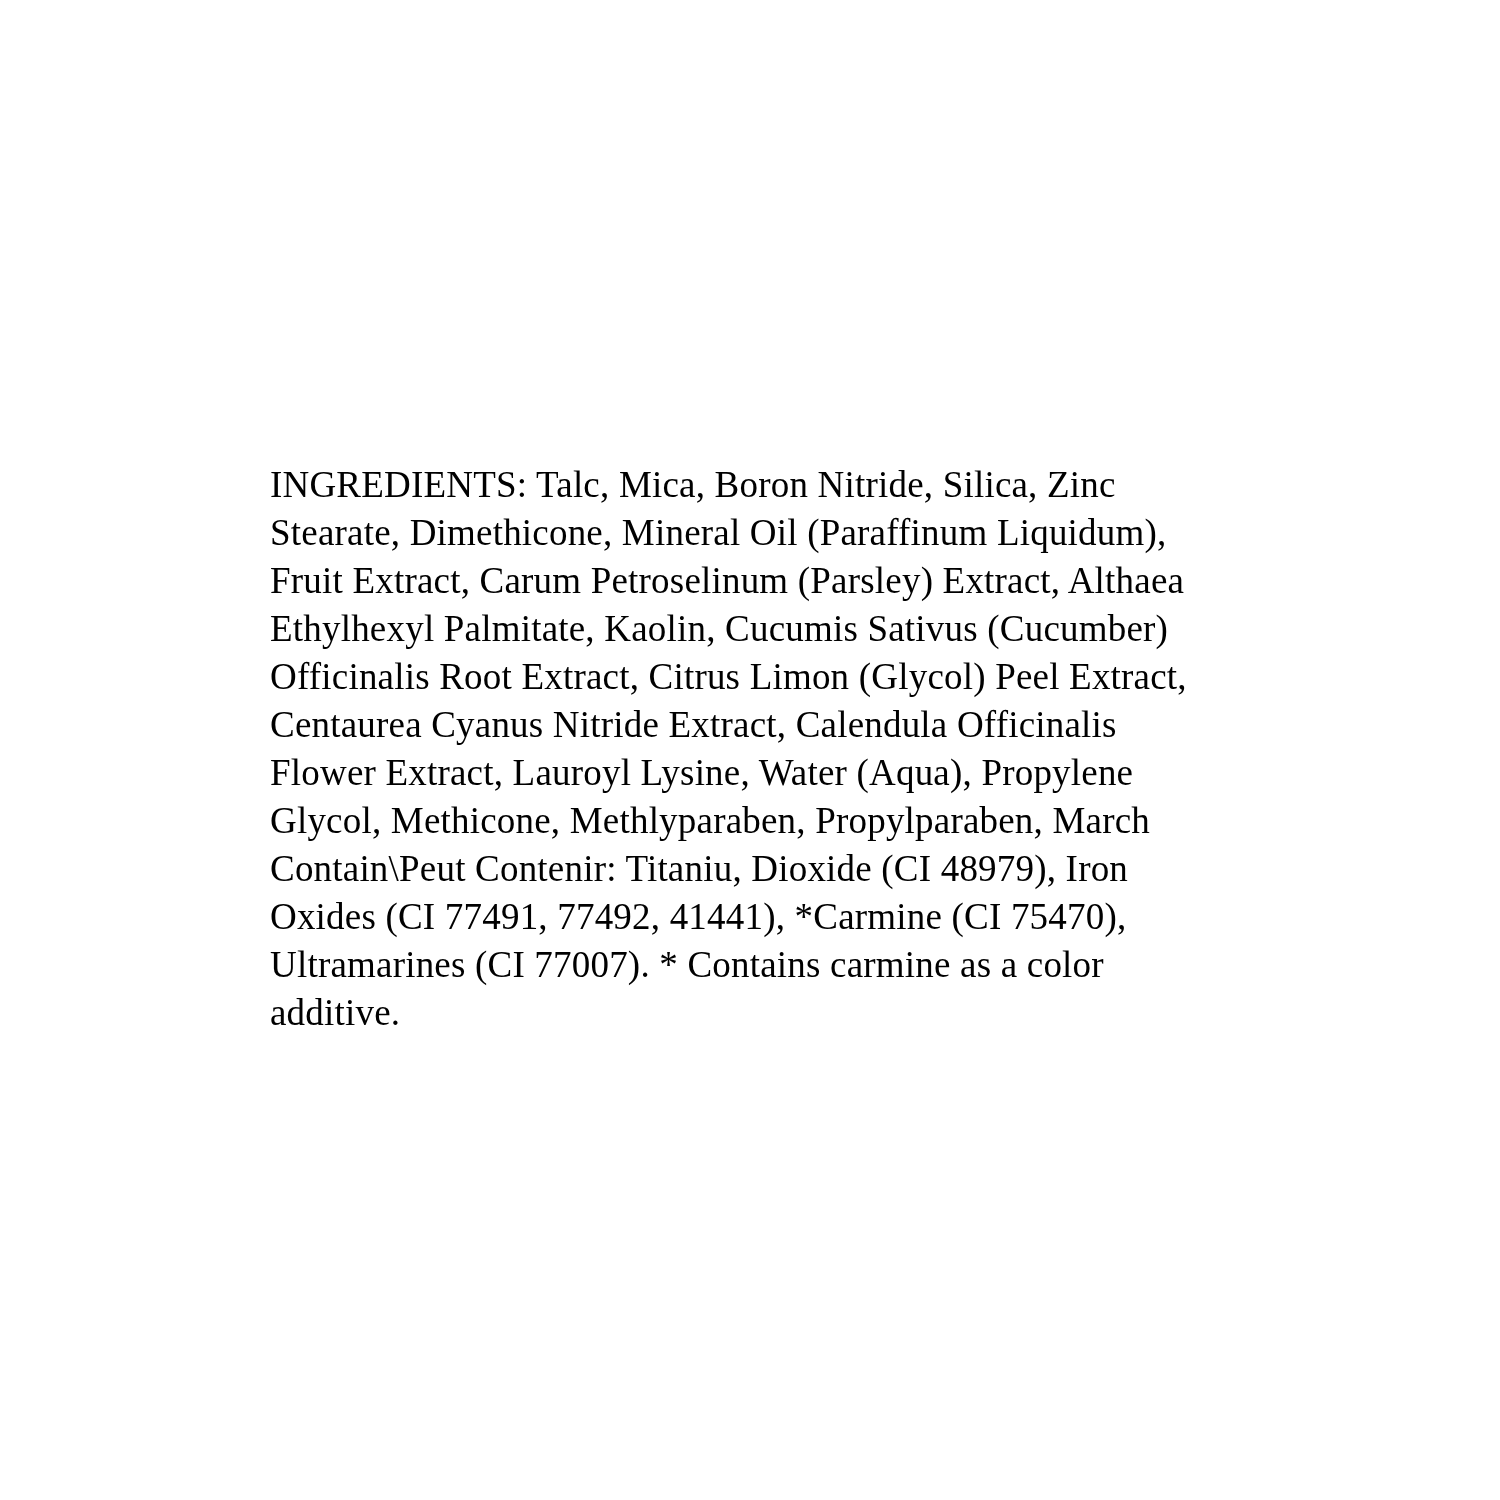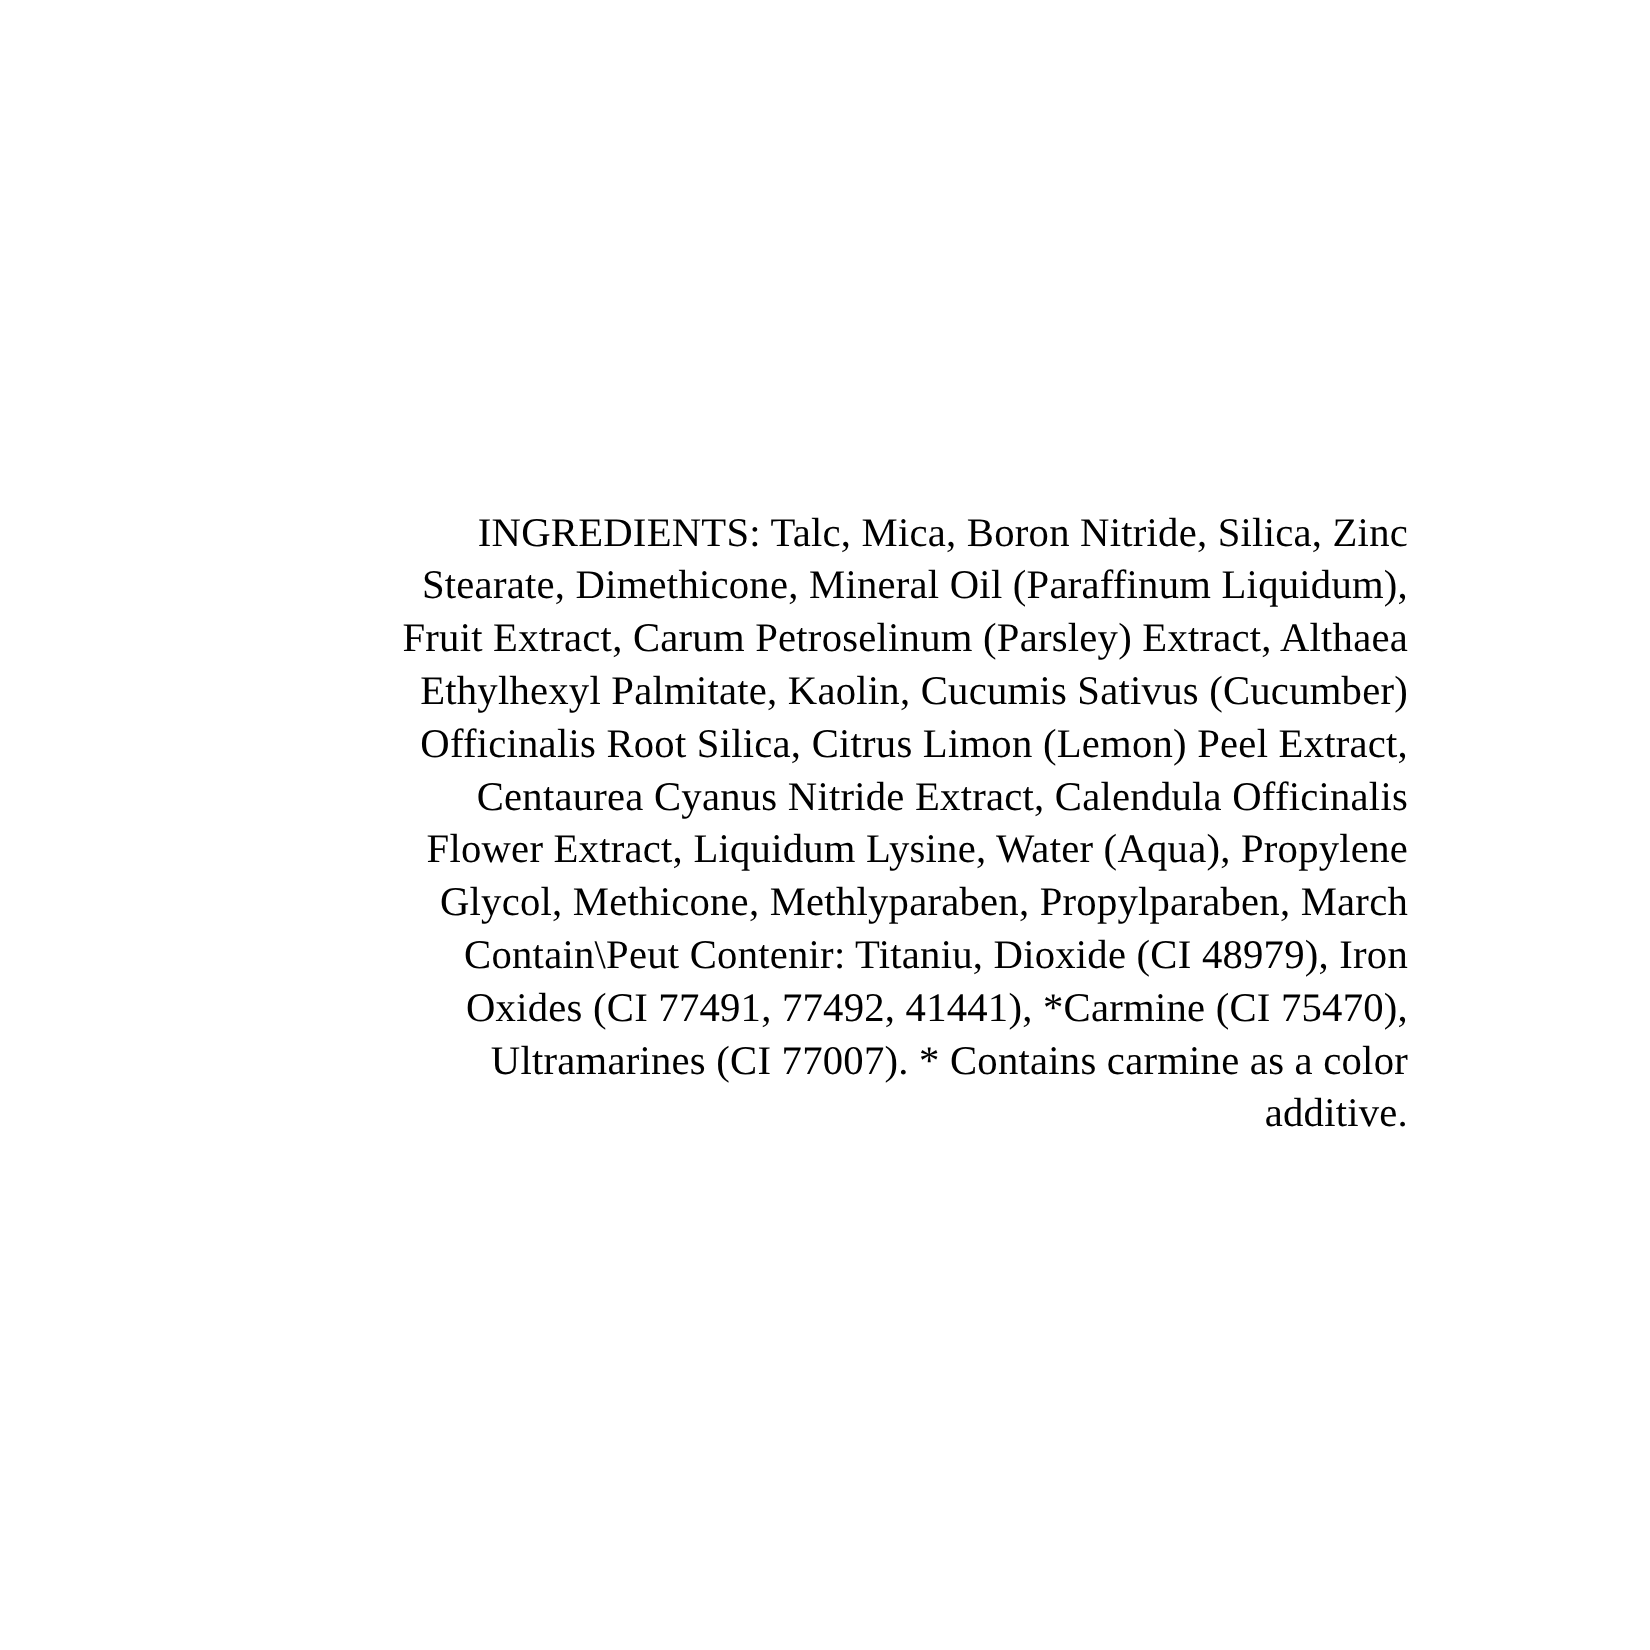--- a/index.html
+++ b/index.html
@@ -16,35 +16,34 @@
   }
   .ingredients-block {
     position: absolute;
     left: 270px;
     top: 461px;
     width: 1010px;
     color: #000000;
     font-size: 37px;
     line-height: 48px;
     letter-spacing: 0.2px;
-    text-align: right;
   }
   .ingredients-line {
     white-space: nowrap;
   }
 </style>
 </head>
 <body>
 
 <div class="ingredients-block">
   <div class="ingredients-line">INGREDIENTS: Talc, Mica, Boron Nitride, Silica, Zinc</div>
   <div class="ingredients-line">Stearate, Dimethicone, Mineral Oil (Paraffinum Liquidum),</div>
   <div class="ingredients-line">Fruit Extract, Carum Petroselinum (Parsley) Extract, Althaea</div>
   <div class="ingredients-line">Ethylhexyl Palmitate, Kaolin, Cucumis Sativus (Cucumber)</div>
-  <div class="ingredients-line">Officinalis Root Silica, Citrus Limon (Lemon) Peel Extract,</div>
+  <div class="ingredients-line">Officinalis Root Extract, Citrus Limon (Glycol) Peel Extract,</div>
   <div class="ingredients-line">Centaurea Cyanus Nitride Extract, Calendula Officinalis</div>
-  <div class="ingredients-line">Flower Extract, Liquidum Lysine, Water (Aqua), Propylene</div>
+  <div class="ingredients-line">Flower Extract, Lauroyl Lysine, Water (Aqua), Propylene</div>
   <div class="ingredients-line">Glycol, Methicone, Methlyparaben, Propylparaben, March</div>
   <div class="ingredients-line">Contain\Peut Contenir: Titaniu, Dioxide (CI 48979), Iron</div>
   <div class="ingredients-line">Oxides (CI 77491, 77492, 41441), *Carmine (CI 75470),</div>
   <div class="ingredients-line">Ultramarines (CI 77007). * Contains carmine as a color</div>
   <div class="ingredients-line">additive.</div>
 </div>
 
 </body></html>

